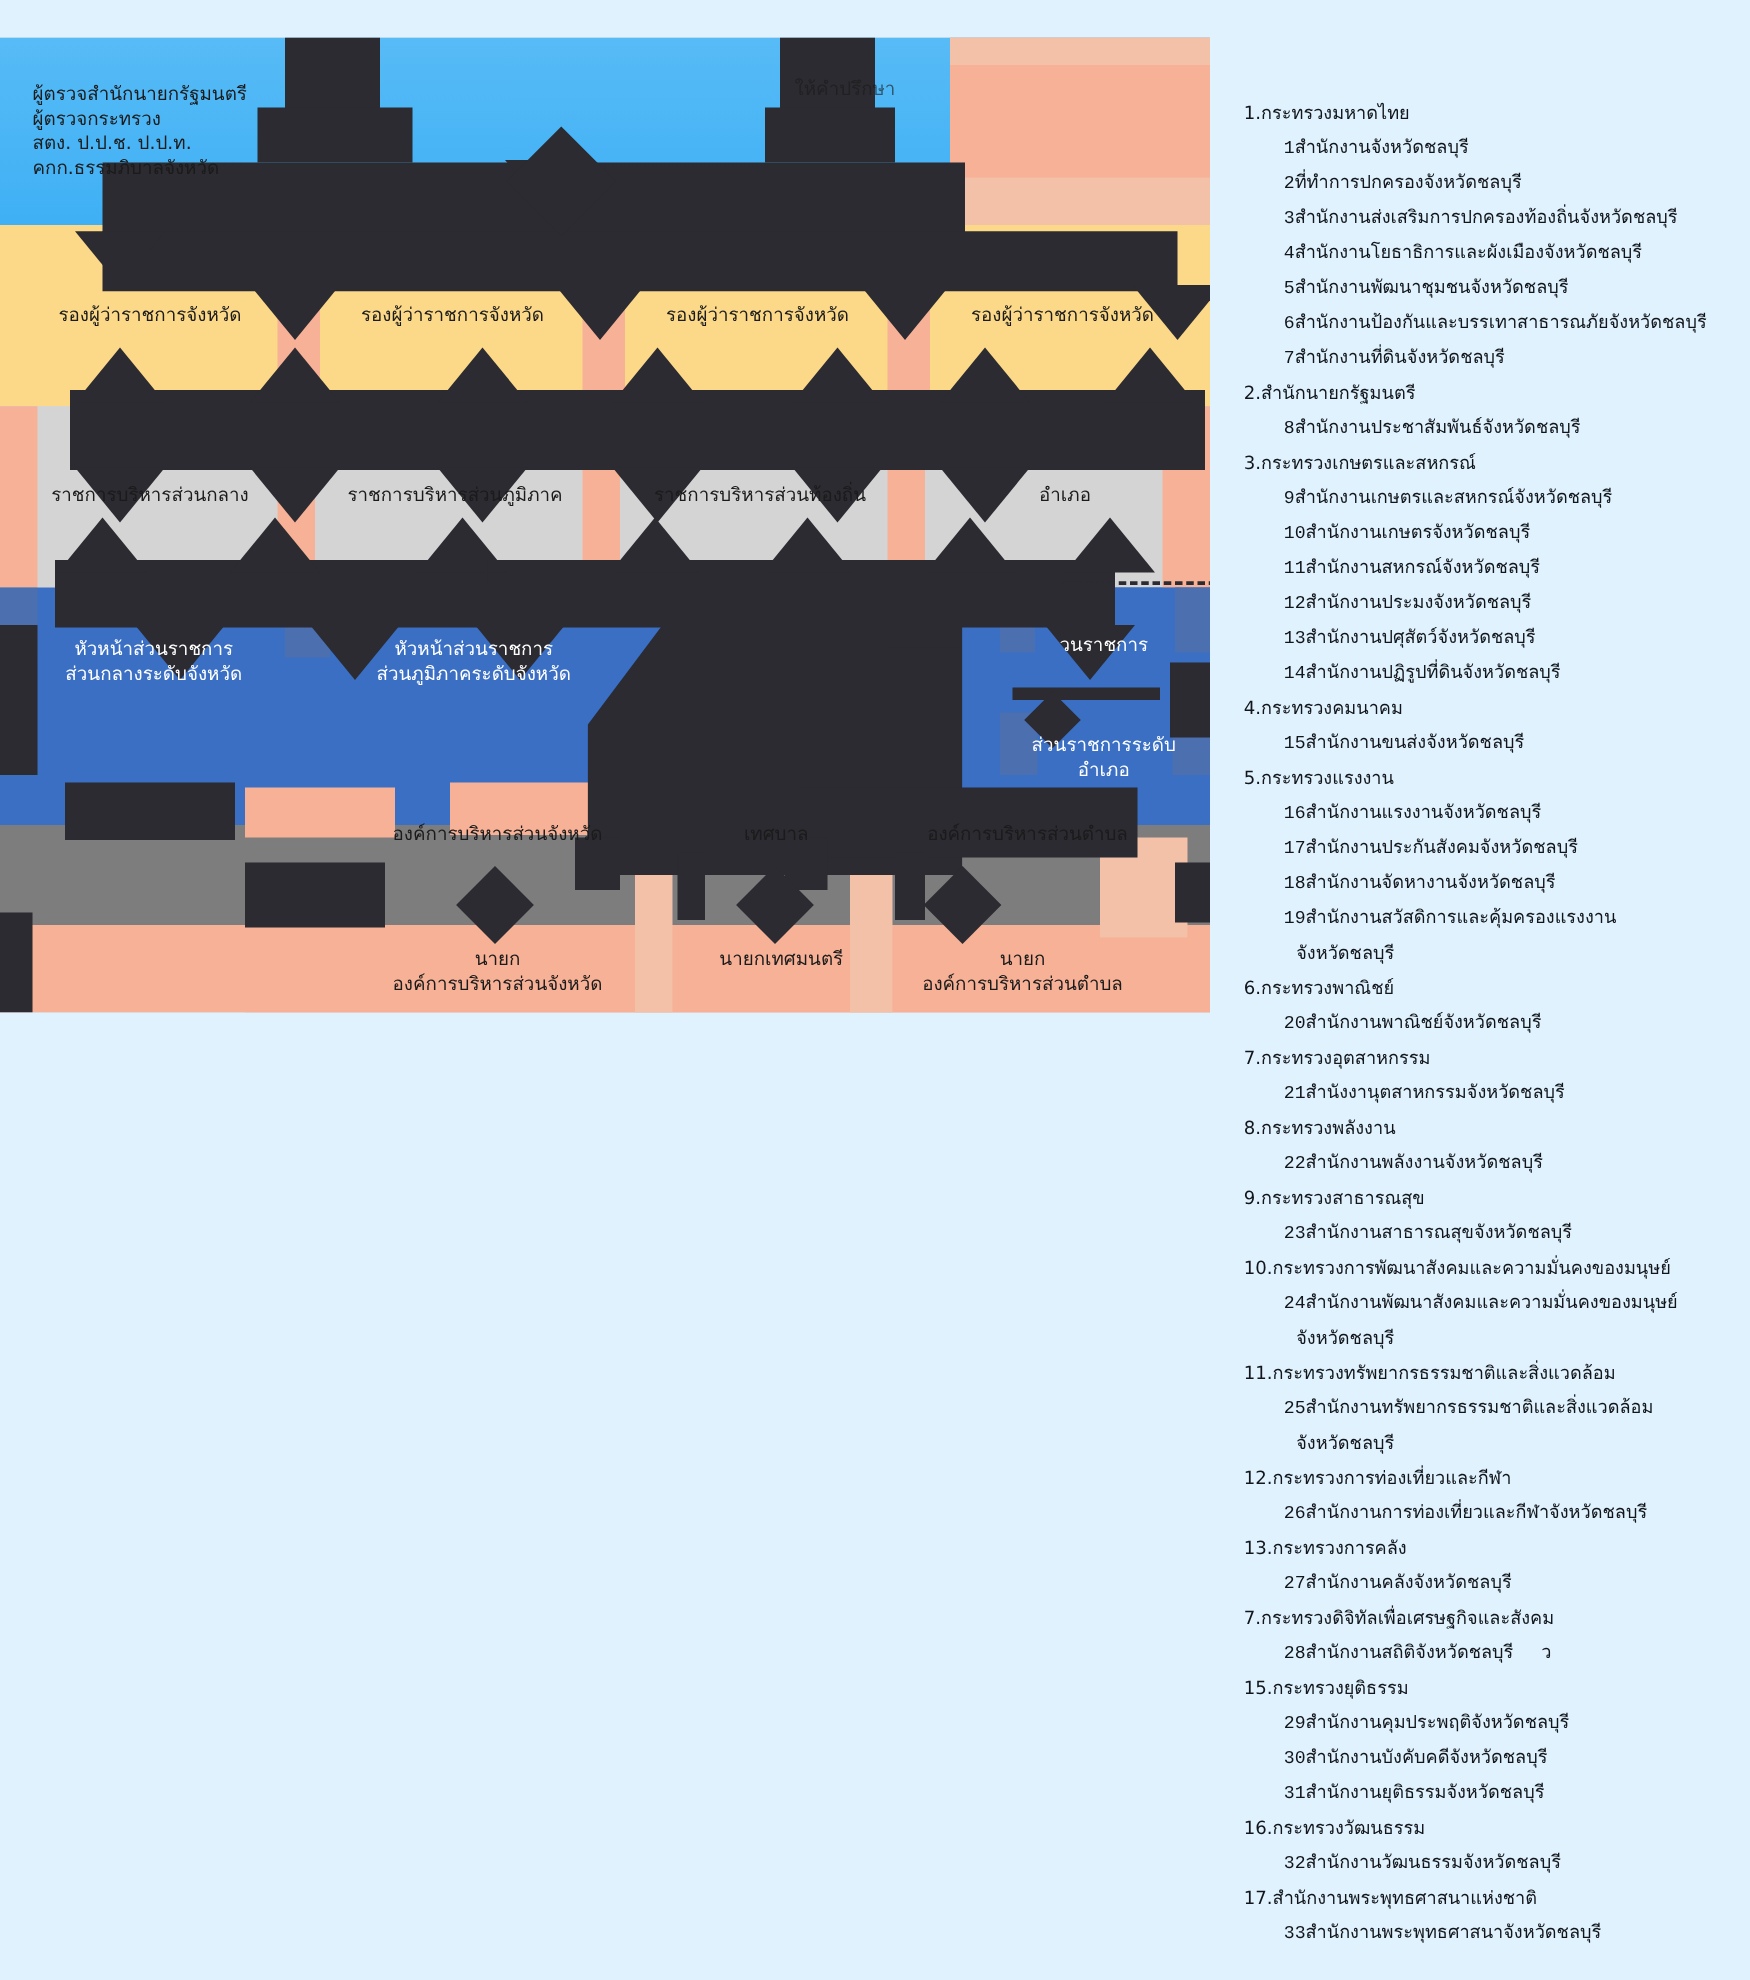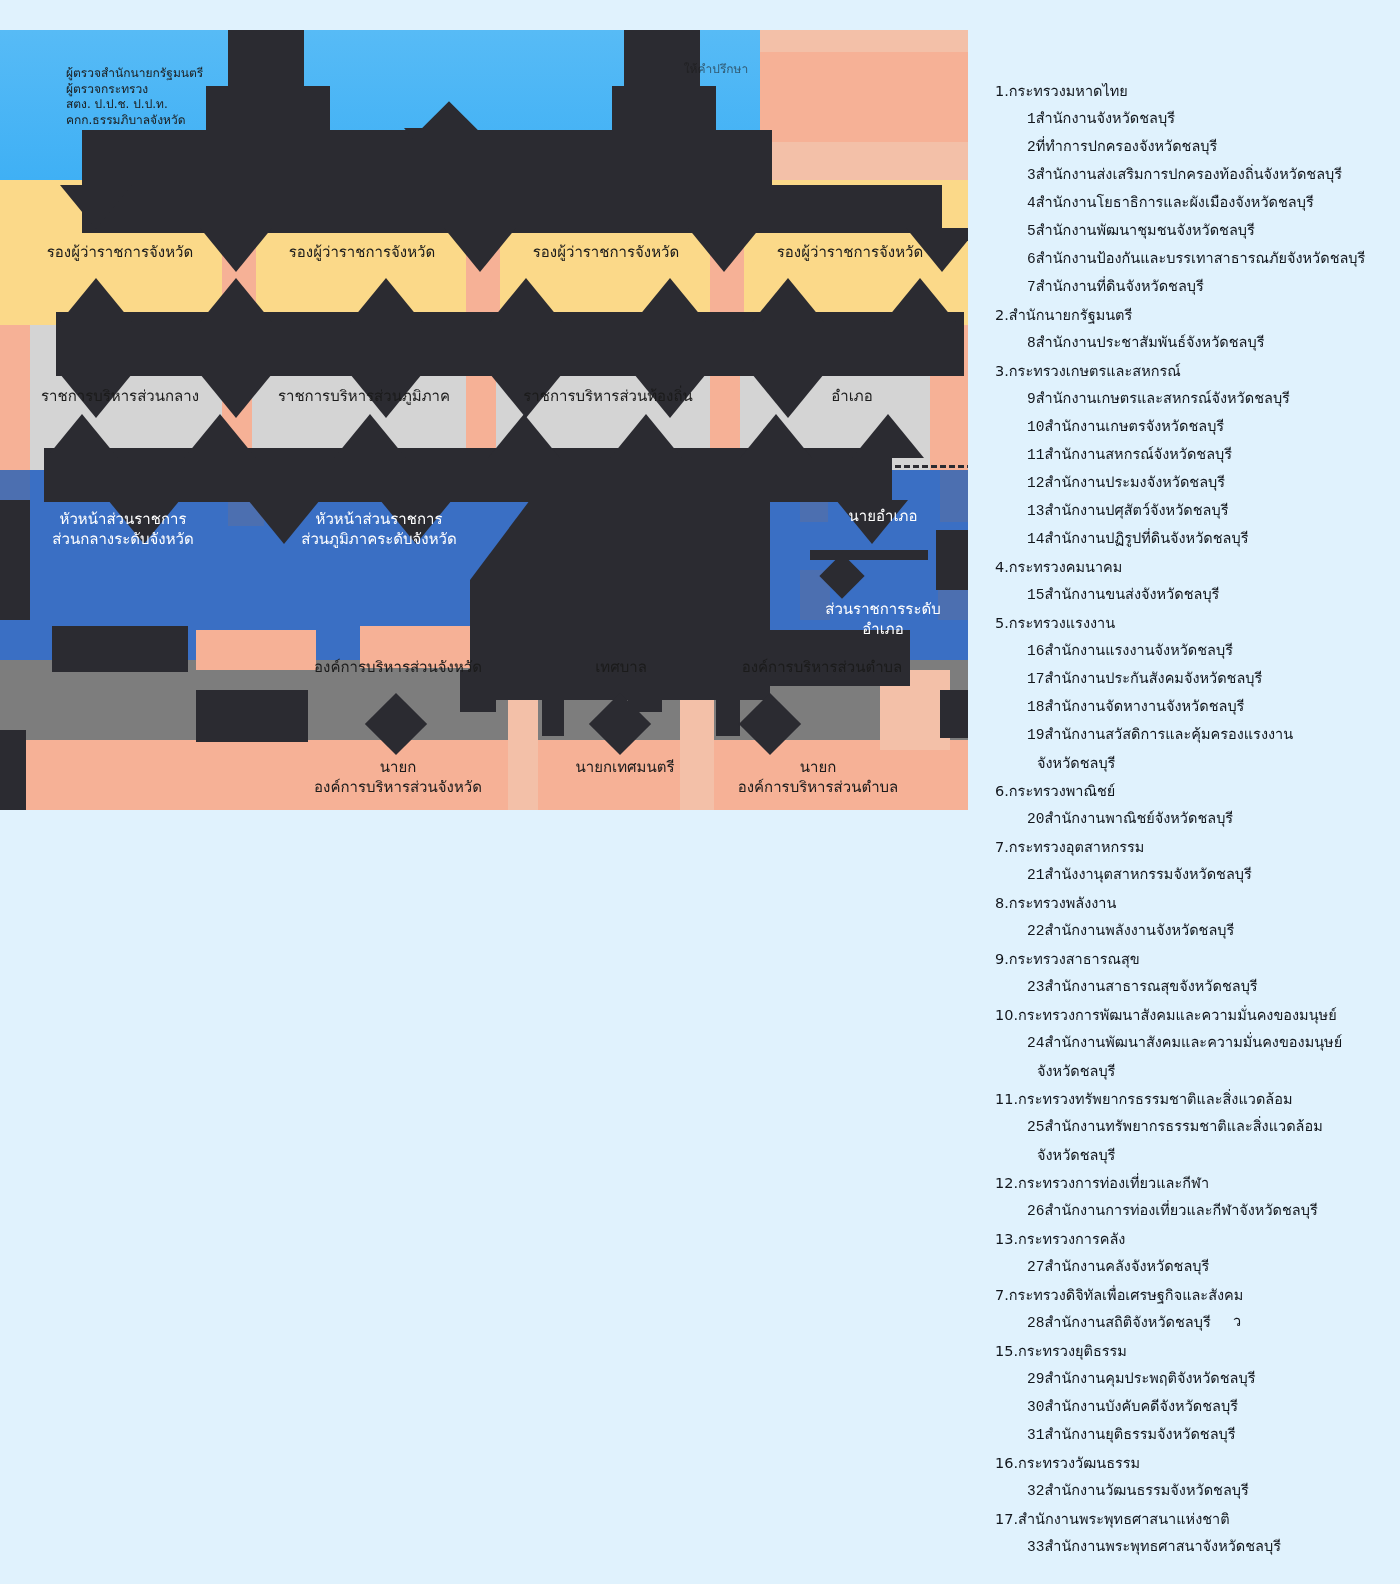--- a/index.html
+++ b/index.html
@@ -37,21 +37,21 @@
 
   
   .dk{position:absolute;background:#2b2b31;}
   .tri-dn{position:absolute;width:0;height:0;border-left:36px solid transparent;border-right:36px solid transparent;border-top:44px solid #2b2b31;}
   .tri-up{position:absolute;width:0;height:0;border-left:36px solid transparent;border-right:36px solid transparent;border-bottom:44px solid #2b2b31;}
   .diamond{position:absolute;background:#2b2b31;transform:rotate(45deg);}
 
   .lbl{position:absolute;text-align:center;line-height:1.3;z-index:40;}
   .lbl.dark{color:#1b1b1b;}
   .lbl.white{color:#ffffff;}
-  .t13{font-size:12px;margin-left:40px;}
+  .t13{font-size:15px;}
   .t15{font-size:15px;}
   .t16{font-size:16.5px;}
   .t21{font-size:21px;}
 
   .dashed-line{
     position:absolute;z-index:45;
     border-top:3px dashed #2b2b31;
   }
   .thin-tick{position:absolute;width:2px;background:#2b2b31;z-index:45;}
 
@@ -201,22 +201,22 @@
 
   <div class="lbl white t15" style="left:10px;top:480px;width:226px;">
     <div>หัวหน้าส่วนราชการ</div>
     <div>ส่วนกลางระดับจังหวัด</div>
   </div>
   <div class="lbl white t15" style="left:262px;top:480px;width:234px;">
     <div>หัวหน้าส่วนราชการ</div>
     <div>ส่วนภูมิภาคระดับจังหวัด</div>
   </div>
 
-  <div class="lbl white t15" style="left:790px;top:477px;width:186px;">นายอำเภอ</div>
-  <div class="lbl white t15" style="left:790px;top:570px;width:186px;">
+  <div class="lbl white t15" style="left:790px;top:477px;width:186px;">วนราชการ</div>
+  <div class="lbl white t15" style="left:790px;top:557px;width:186px;">
     <div>ส่วนราชการระดับ</div>
     <div>อำเภอ</div>
   </div>
 
   <div class="lbl dark t15" style="left:286px;top:628px;width:224px;">องค์การบริหารส่วนจังหวัด</div>
   <div class="lbl dark t15" style="left:546px;top:628px;width:150px;">เทศบาล</div>
   <div class="lbl dark t15" style="left:710px;top:628px;width:224px;">องค์การบริหารส่วนตำบล</div>
 
   <div class="lbl dark t15" style="left:286px;top:728px;width:224px;">
     <div>นายก</div>

